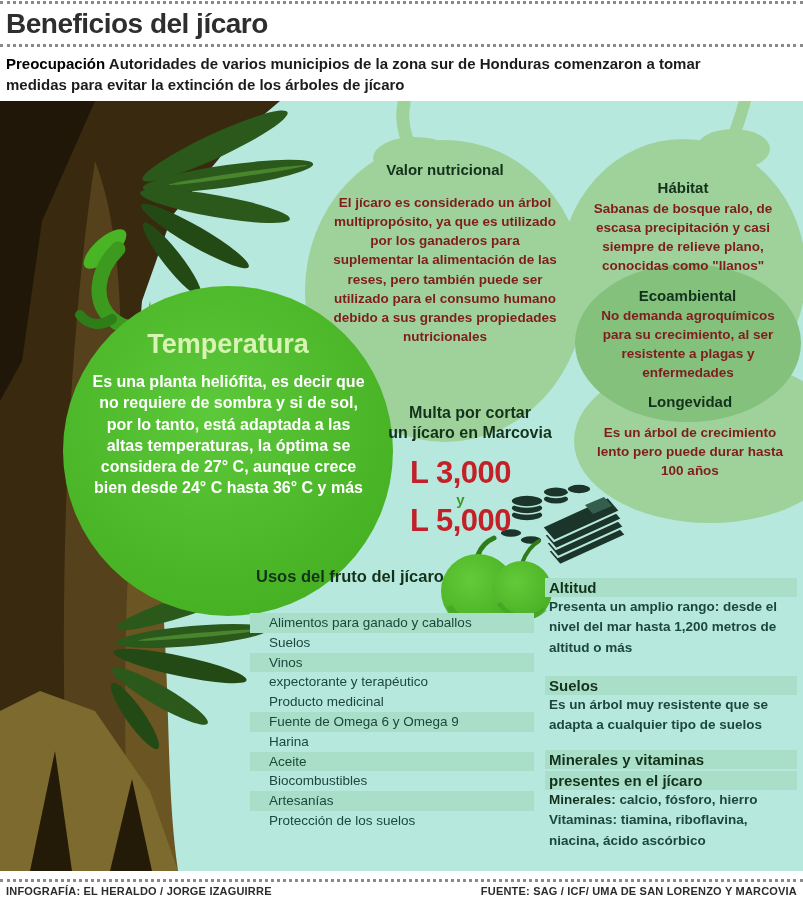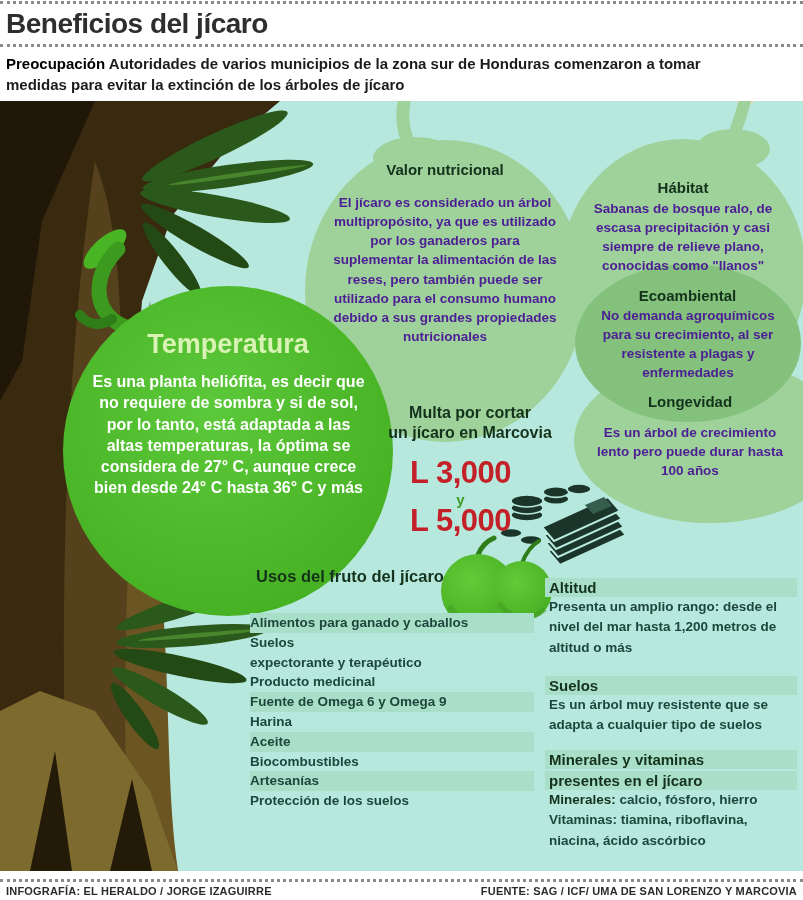--- a/index.html
+++ b/index.html
@@ -15,32 +15,32 @@
   .hdr .intro .lead { font-weight:bold; color:#000; }
 
   
   .canvas { position:absolute; top:101px; left:0; width:803px; height:770px; background:#b7e8dd; overflow:hidden; }
   .canvas svg.art { position:absolute; top:0; left:0; }
 
   .tblock { position:absolute; }
   .center { text-align:center; }
 
   .bubble-title { font-size:15px; font-weight:bold; color:#14321b; }
-  .bubble-body  { font-size:13.5px; font-weight:bold; color:#4c1d95; line-height:1.42; }
+  .bubble-body  { font-size:13.5px; font-weight:bold; color:#7f1d1d; line-height:1.42; }
 
   .temp-title { font-size:27px; font-weight:bold; color:#d8f3b4; }
   .temp-body  { font-size:16px; font-weight:bold; color:#ffffff; line-height:1.33; }
 
   .multa-head { font-size:16px; font-weight:bold; color:#14321b; line-height:1.25; }
   .amount { font-size:31px; font-weight:bold; color:#c32127; line-height:1; letter-spacing:-0.5px; }
   .conj { font-size:15px; font-weight:bold; color:#3f9a25; line-height:1; }
 
   .usos-head { font-size:16.5px; font-weight:bold; color:#14321b; }
   .usos-list { position:absolute; left:250px; top:512px; width:284px; }
-  .usos-row { height:19.8px; line-height:19.8px; font-size:13.5px; font-weight:bold; color:#1d473d; padding-left:0; white-space:nowrap; }
+  .usos-row { height:19.8px; line-height:19.8px; font-size:13.5px; font-weight:normal; color:#1d473d; padding-left:19px; white-space:nowrap; }
   .usos-row.striped { background:#a9dfc9; }
 
   .rc { position:absolute; left:545px; width:252px; }
   .rc-header { display:block; background:#a9dfc9; font-size:15px; font-weight:bold; color:#14321b; height:19px; line-height:19px; padding-left:4px; }
   .rc-body { font-size:13.5px; font-weight:bold; color:#1d473d; line-height:1.5; padding-left:4px; }
   .rc-gap { height:2px; }
 
   
   .ftr { position:absolute; top:875px; left:0; width:803px; height:25px; background:#fff; }
   .ftr .line { position:absolute; top:4px; left:0; width:803px; border-top:3px dotted #8a8a8a; }
@@ -171,20 +171,21 @@
       <div>un jícaro en Marcovia</div>
     </div>
     <div class="tblock center amount" style="left:378px; top:356px; width:165px;">L 3,000</div>
     <div class="tblock center conj" style="left:378px; top:391px; width:165px;">y</div>
     <div class="tblock center amount" style="left:378px; top:404px; width:165px;">L 5,000</div>
 
     <div class="tblock usos-head" style="left:256px; top:466px; width:270px;">Usos del fruto del jícaro</div>
     <div class="usos-list">
       <div class="usos-row striped">Alimentos para ganado y caballos</div>
       <div class="usos-row">Suelos</div>
+      <div class="usos-row striped">Vinos</div>
       <div class="usos-row">expectorante y terapéutico</div>
       <div class="usos-row">Producto medicinal</div>
       <div class="usos-row striped">Fuente de Omega 6 y Omega 9</div>
       <div class="usos-row">Harina</div>
       <div class="usos-row striped">Aceite</div>
       <div class="usos-row">Biocombustibles</div>
       <div class="usos-row striped">Artesanías</div>
       <div class="usos-row">Protección de los suelos</div>
     </div>
 

